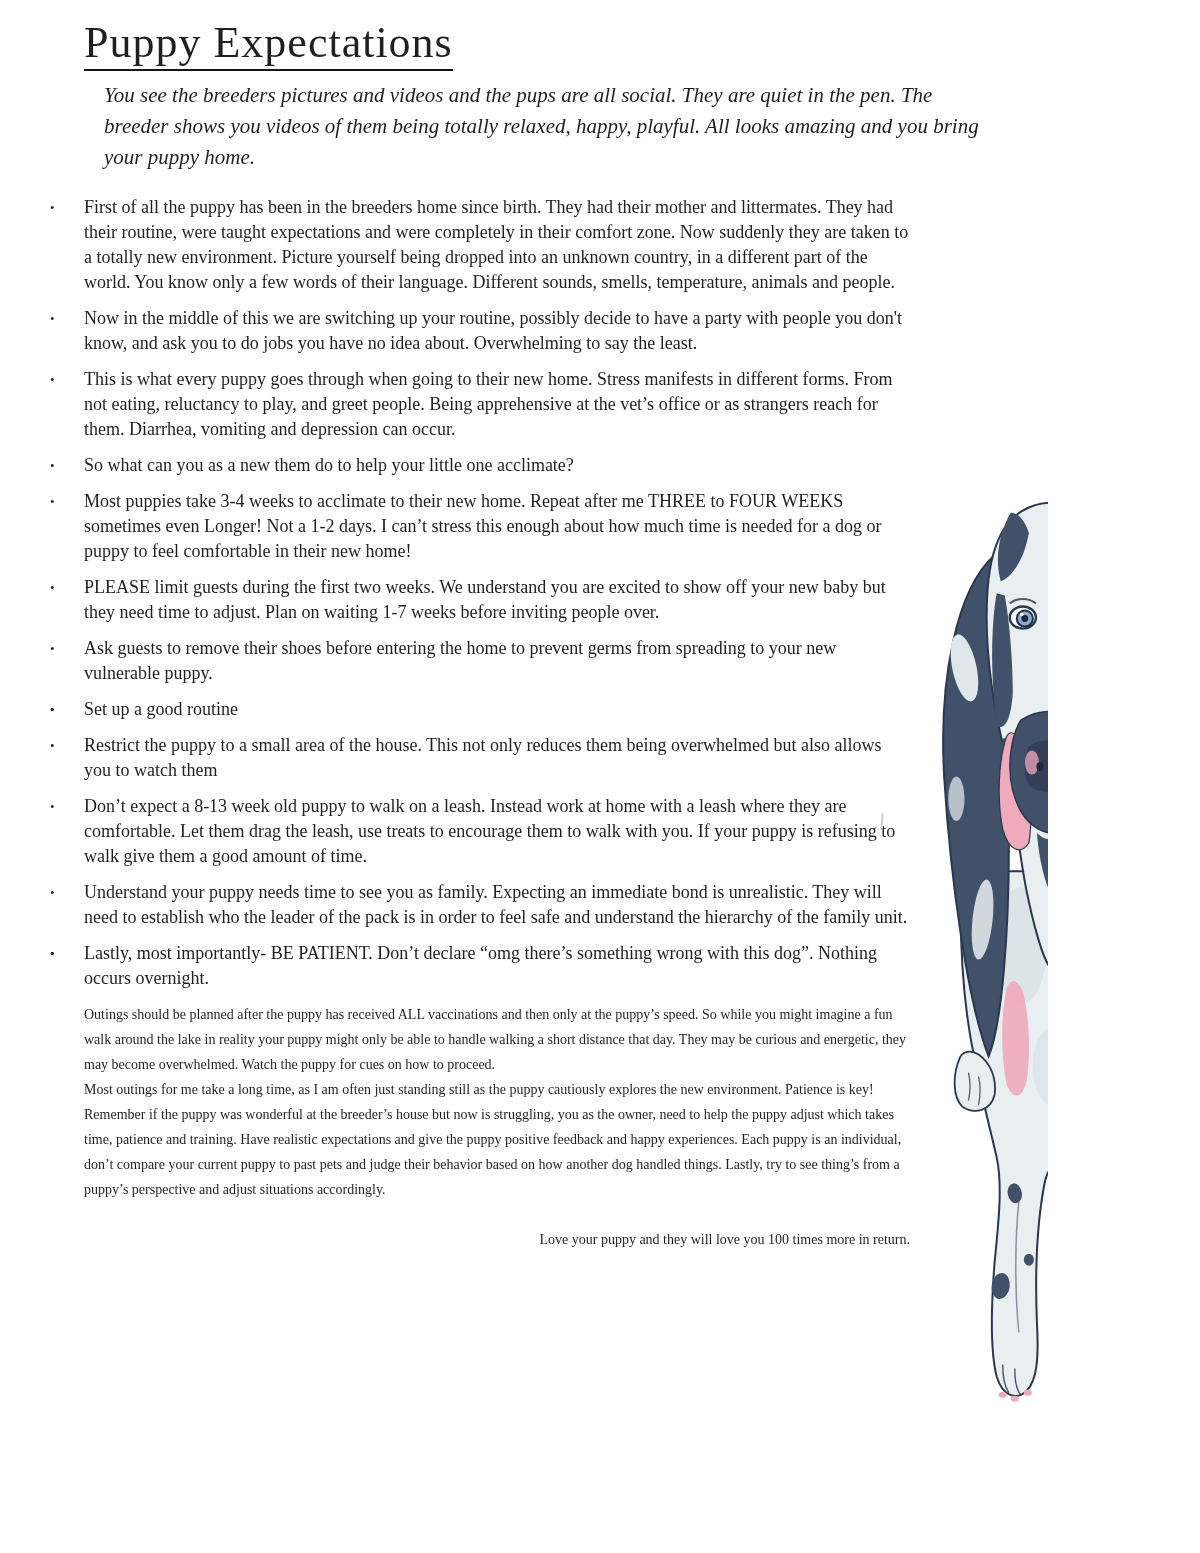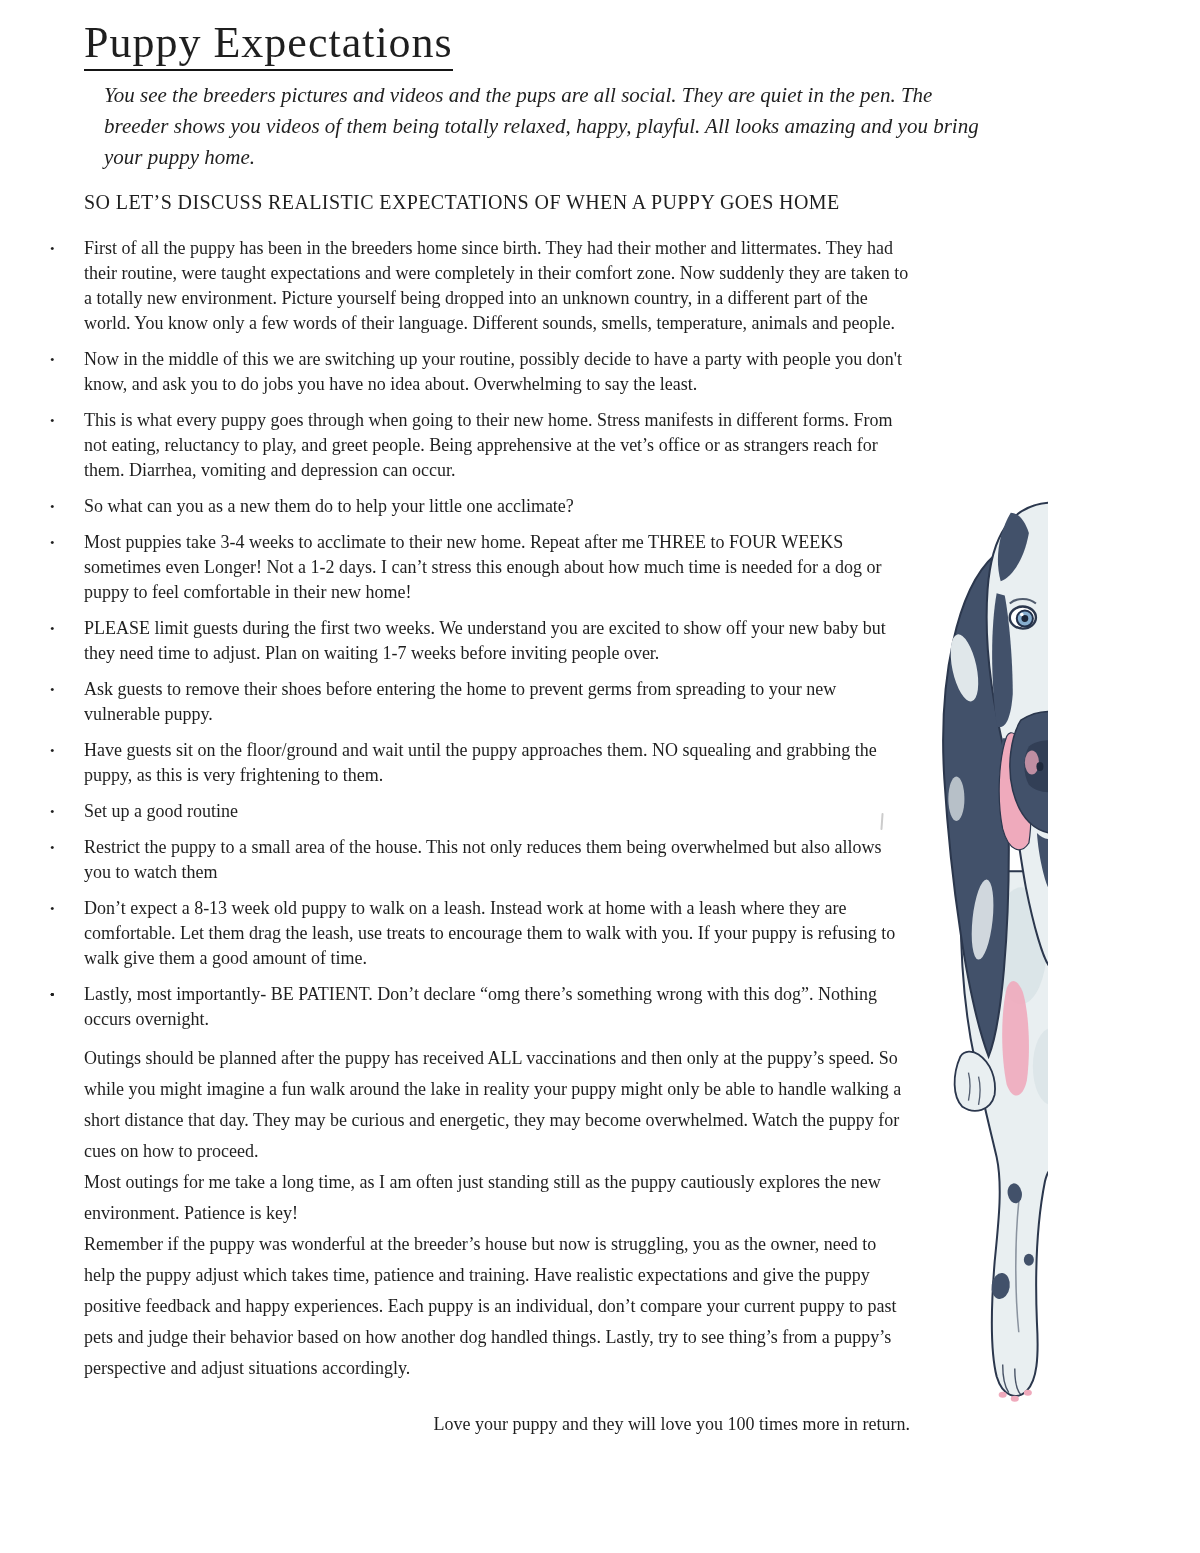--- a/index.html
+++ b/index.html
@@ -64,22 +64,22 @@
     position:relative;
     margin:0 0 11px 0;
   }
   ul.expectations .bullet{
     position:absolute;
     left:-34px;top:0;
     font-size:13px;
     line-height:25px;
   }
   .closing{
-    font-size:18px;
-    line-height:31px;
+    font-size:14px;
+    line-height:25px;
   }
   .closing p{margin:0;}
   .final-line{
     margin-top:25px !important;
     text-align:right;
   }
   figure.dog{
     position:absolute;
     left:898px;top:496px;
     width:302px;height:988px;
@@ -99,35 +99,34 @@
 <body>
 
 <div class="page">
 
   <div class="content">
 
     <h1 class="title"><span>Puppy Expectations</span></h1>
 
     <p class="intro">You see the breeders pictures and videos and the pups are all social. They are quiet in the pen. The breeder shows you videos of them being totally relaxed, happy, playful. All looks amazing and you bring your puppy home.</p>
 
-    <p class="section-heading">SO LET’S DISCUSS REALISTIC EXPECTATIONS OF WHEN A PUPPY GOES HOME</p>
 
     <ul class="expectations">
       <li><span class="bullet">•</span><span>First of all the puppy has been in the breeders home since birth. They had their mother and littermates. They had their routine, were taught expectations and were completely in their comfort zone. Now suddenly they are taken to a totally new environment. Picture yourself being dropped into an unknown country, in a different part of the world. You know only a few words of their language. Different sounds, smells, temperature, animals and people.</span></li>
       <li><span class="bullet">•</span><span>Now in the middle of this we are switching up your routine, possibly decide to have a party with people you don't know, and ask you to do jobs you have no idea about. Overwhelming to say the least.</span></li>
       <li><span class="bullet">•</span><span>This is what every puppy goes through when going to their new home. Stress manifests in different forms. From not eating, reluctancy to play, and greet people. Being apprehensive at the vet’s office or as strangers reach for them. Diarrhea, vomiting and depression can occur.</span></li>
       <li><span class="bullet">•</span><span>So what can you as a new them do to help your little one acclimate?</span></li>
       <li><span class="bullet">•</span><span>Most puppies take 3-4 weeks to acclimate to their new home. Repeat after me THREE to FOUR WEEKS sometimes even Longer! Not a 1-2 days. I can’t stress this enough about how much time is needed for a dog or puppy to feel comfortable in their new home!</span></li>
       <li><span class="bullet">•</span><span>PLEASE limit guests during the first two weeks. We understand you are excited to show off your new baby but they need time to adjust. Plan on waiting 1-7 weeks before inviting people over.</span></li>
       <li><span class="bullet">•</span><span>Ask guests to remove their shoes before entering the home to prevent germs from spreading to your new vulnerable puppy.</span></li>
-      <li><span class="bullet">•</span><span>Have guests sit on the floor/ground and wait until the puppy approaches them. NO squealing and grabbing the puppy, as this is very frightening to them.</span></li>
+      <li><span class="bullet">•</span></li>
       <li><span class="bullet">•</span><span>Set up a good routine</span></li>
       <li><span class="bullet">•</span><span>Restrict the puppy to a small area of the house. This not only reduces them being overwhelmed but also allows you to watch them</span></li>
       <li><span class="bullet">•</span><span>Don’t expect a 8-13 week old puppy to walk on a leash. Instead work at home with a leash where they are comfortable. Let them drag the leash, use treats to encourage them to walk with you. If your puppy is refusing to walk give them a good amount of time.</span></li>
-      <li><span class="bullet">•</span></li>
+      <li><span class="bullet">•</span><span>Understand your puppy needs time to see you as family. Expecting an immediate bond is unrealistic. They will need to establish who the leader of the pack is in order to feel safe and understand the hierarchy of the family unit.</span></li>
       <li><span class="bullet">•</span></li>
       <li><span class="bullet">•</span></li>
       <li><span class="bullet">•</span><span>Lastly, most importantly- BE PATIENT. Don’t declare “omg there’s something wrong with this dog”. Nothing occurs overnight.</span></li>
     </ul>
 
     <div class="closing">
       <p>Outings should be planned after the puppy has received ALL vaccinations and then only at the puppy’s speed. So while you might imagine a fun walk around the lake in reality your puppy might only be able to handle walking a short distance that day. They may be curious and energetic, they may become overwhelmed. Watch the puppy for cues on how to proceed.</p>
       <p>Most outings for me take a long time, as I am often just standing still as the puppy cautiously explores the new environment. Patience is key!</p>
       <p>Remember if the puppy was wonderful at the breeder’s house but now is struggling, you as the owner, need to help the puppy adjust which takes time, patience and training. Have realistic expectations and give the puppy positive feedback and happy experiences. Each puppy is an individual, don’t compare your current puppy to past pets and judge their behavior based on how another dog handled things. Lastly, try to see thing’s from a puppy’s perspective and adjust situations accordingly.</p>
       <p class="final-line">Love your puppy and they will love you 100 times more in return.</p>

